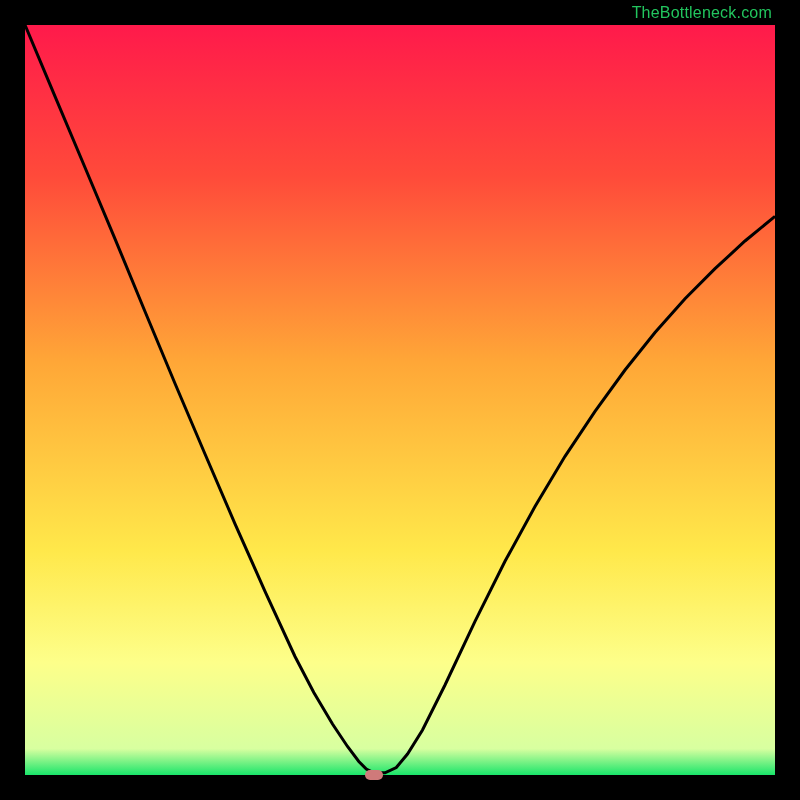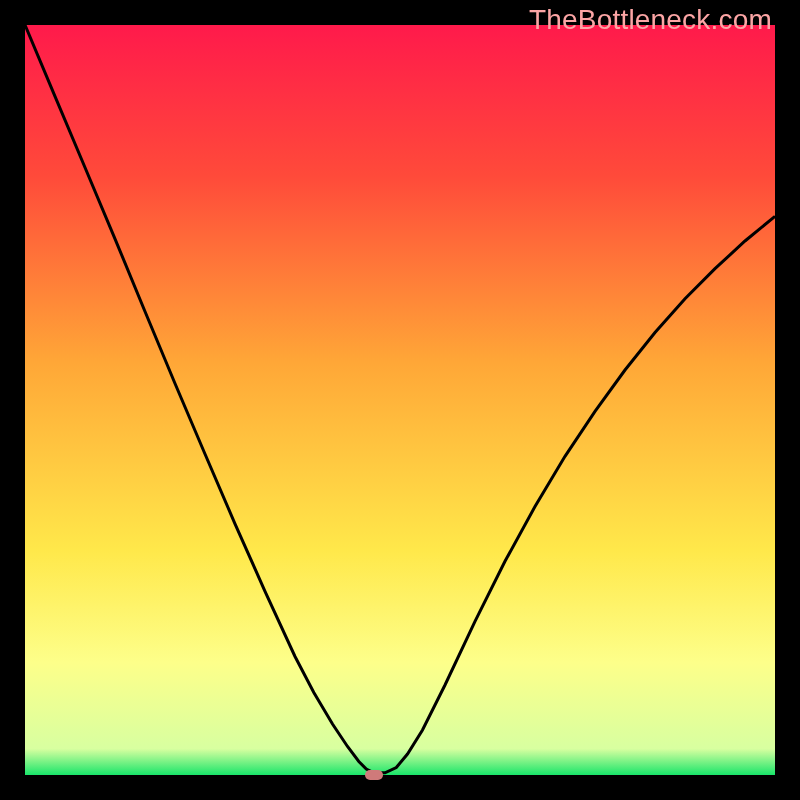--- a/index.html
+++ b/index.html
@@ -23,22 +23,22 @@
     position: absolute;
     left: 0;
     top: 0;
     width: 750px;
     height: 750px;
   }
   .watermark {
     position: absolute;
     top: 4px;
     right: 28px;
-    color: #fca5a5;
-    font-size: 28px;
+    color: #22c55e;
+    font-size: 16px;
     font-weight: 500;
     letter-spacing: 0.2px;
     font-family: Arial, Helvetica, sans-serif;
   }
   .marker {
     position: absolute;
     width: 18px;
     height: 10px;
     background: #cf7a7a;
     border-radius: 5px;

